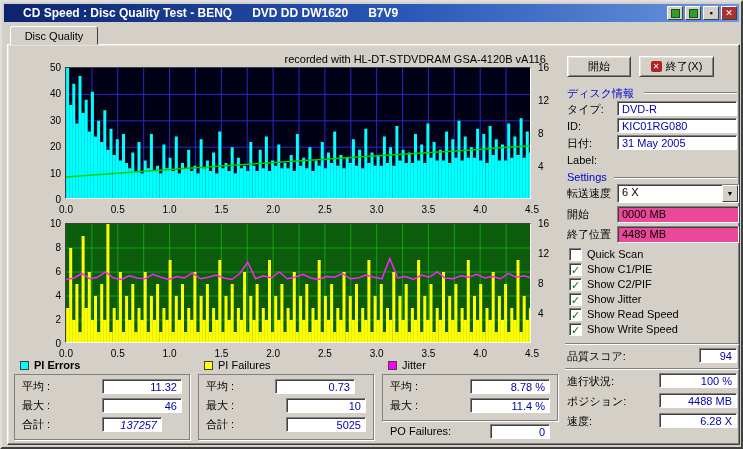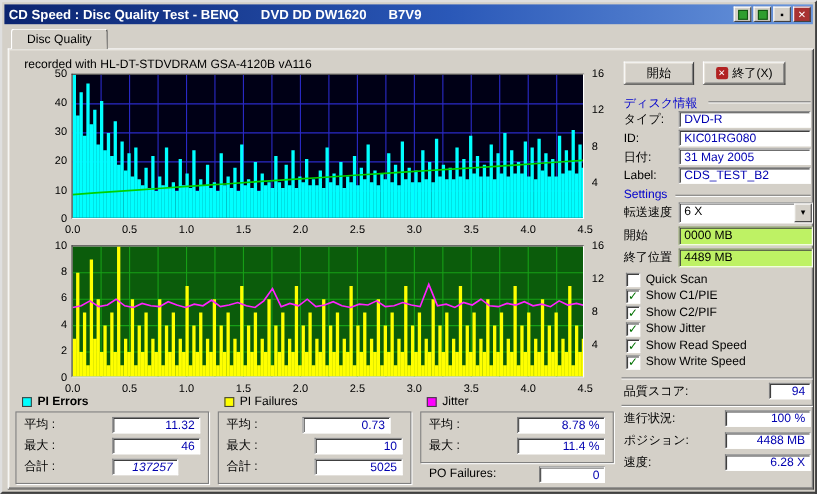--- a/index.html
+++ b/index.html
@@ -1,41 +1,41 @@
 <!DOCTYPE html>
 <html><head>
 <meta charset="utf-8">
 <style>
   html,body{margin:0;padding:0;background:#fff}
   *{box-sizing:border-box;font-family:"Liberation Sans","DejaVu Sans",sans-serif}
   #win{position:relative;width:743px;height:449px;background:#d4d0c8;border:2px solid;
        border-color:#dfdfdf #404040 #404040 #dfdfdf;overflow:hidden;font-size:11px;color:#000}
   .titlebar{position:absolute;left:2px;top:2px;right:2px;height:18px;
-       background:linear-gradient(90deg,#0b2470,#2a58b8 55%,#6a96dc);display:flex;align-items:center;padding-left:4px}
+       background:linear-gradient(90deg,#0b2470,#2a58b8 55%,#6a96dc);display:flex;align-items:center;padding-left:19px}
   .title{color:#fff;font-weight:bold;font-size:12px;white-space:pre}
   .tb-buttons{margin-left:auto;display:flex;gap:2px;padding-right:2px}
   .tb-btn{width:16px;height:14px;background:#d4d0c8;border:1px solid;border-color:#fff #404040 #404040 #fff;
        display:flex;align-items:center;justify-content:center;font-size:9px;line-height:9px;cursor:default}
   .tb-btn.close{background:#a83232;color:#fff}
   .tb-g{width:9px;height:9px;background:#2f9e2f;border:1px solid #145214;display:block}
   .tab{position:absolute;left:8px;top:24px;width:88px;height:19px;background:#d4d0c8;z-index:3;
        border:1px solid;border-color:#fff #404040 #d4d0c8 #fff;border-radius:3px 3px 0 0;
        display:flex;align-items:center;justify-content:center}
   .tabbody{position:absolute;left:5px;top:42px;width:733px;height:401px;background:#d4d0c8;
        border:1px solid;border-color:#fff #404040 #404040 #fff;box-shadow:inset -1px -1px 0 #808080,inset 1px 1px 0 #e8e4dc}
-  .rec{position:absolute;left:20px;top:51px;width:544px;text-align:left;font-size:11px}
+  .rec{position:absolute;left:0;top:51px;width:544px;text-align:right;font-size:11px}
   .plot{position:absolute;border:1px solid;border-color:#404040 #fff #fff #404040;display:block}
   .tick{position:absolute;font-size:10px;line-height:10px;color:#000}
   .tick.r{text-align:right}
   .tick.c{text-align:center}
   .lbl{position:absolute;font-size:11px;line-height:13px;white-space:nowrap;color:#000}
   .vbox{position:absolute;height:15px;background:#fff;border:1px solid;border-color:#808080 #fff #fff #808080;
        box-shadow:inset 1px 1px 0 #404040;font-size:11px;line-height:12px;color:#0000b0;padding:1px 4px;overflow:hidden;white-space:nowrap}
   .vbox.right{text-align:right}
-  .field{position:absolute;background:#bef264;border:1px solid;border-color:#808080 #fff #fff #808080;
+  .field{position:absolute;background:#ec4899;border:1px solid;border-color:#808080 #fff #fff #808080;
        box-shadow:inset 1px 1px 0 #404040;font-size:11px;line-height:13px;color:#000;padding:1px 4px}
   .btn{position:absolute;background:#d4d0c8;border:1px solid;border-color:#fff #404040 #404040 #fff;
        box-shadow:inset 1px 1px 0 #e8e4dc,inset -1px -1px 0 #808080;font-size:11px;
        display:flex;align-items:center;justify-content:center;gap:4px;cursor:default}
   .exit-ico{width:11px;height:11px;background:#b22222;color:#fff;font-size:8px;line-height:11px;text-align:center;border-radius:2px}
   .sec{position:absolute;font-size:11px;color:#0000cc;white-space:nowrap}
   .sepline{position:absolute;height:0;border-top:1px solid #808080;box-shadow:0 1px 0 #fff}
   .combo{position:absolute;background:#fff;border:1px solid;border-color:#808080 #fff #fff #808080;
        box-shadow:inset 1px 1px 0 #404040;display:flex;align-items:stretch}
   .combo-value{flex:1;padding:1px 4px;font-size:11px;color:#000}
@@ -200,21 +200,20 @@
     <div class="tick c" style="left: 411.444px; top: 347px; width: 30px;">3.5</div>
     <div class="tick c" style="left: 463.222px; top: 347px; width: 30px;">4.0</div>
     <div class="tick c" style="left: 515px; top: 347px; width: 30px;">4.5</div>
     <div class="lbl" style="left: 565px; top: 101px;">タイプ:</div>
     <div class="vbox" style="left: 615px; top: 99px; width: 120px;">DVD-R</div>
     <div class="lbl" style="left: 565px; top: 118px;">ID:</div>
     <div class="vbox" style="left: 615px; top: 116px; width: 120px;">KIC01RG080</div>
     <div class="lbl" style="left: 565px; top: 135px;">日付:</div>
     <div class="vbox" style="left: 615px; top: 133px; width: 120px;">31 May 2005</div>
     <div class="lbl" style="left: 565px; top: 152px;">Label:</div>
-    <div class="vbox" style="left: 615px; top: 150px; width: 120px;">CDS_TEST_B2</div>
     <div class="cbx" style="left: 567px; top: 246px;"></div>
     <div class="lbl" style="left: 585px; top: 246px;">Quick Scan</div>
     <div class="cbx" style="left: 567px; top: 261px;">✓</div>
     <div class="lbl" style="left: 585px; top: 261px;">Show C1/PIE</div>
     <div class="cbx" style="left: 567px; top: 276px;">✓</div>
     <div class="lbl" style="left: 585px; top: 276px;">Show C2/PIF</div>
     <div class="cbx" style="left: 567px; top: 291px;">✓</div>
     <div class="lbl" style="left: 585px; top: 291px;">Show Jitter</div>
     <div class="cbx" style="left: 567px; top: 306px;">✓</div>
     <div class="lbl" style="left: 585px; top: 306px;">Show Read Speed</div>

